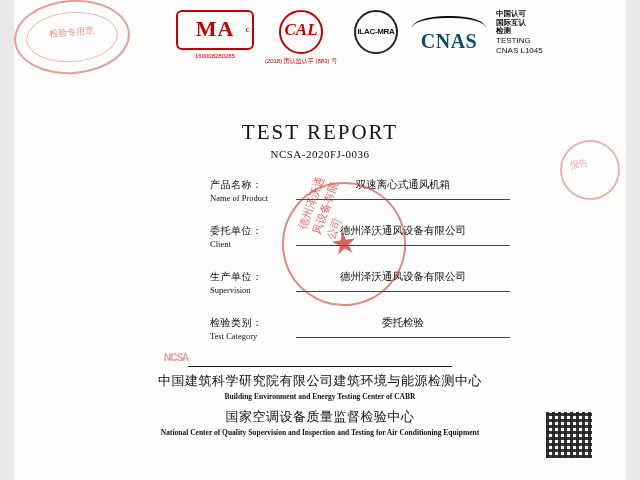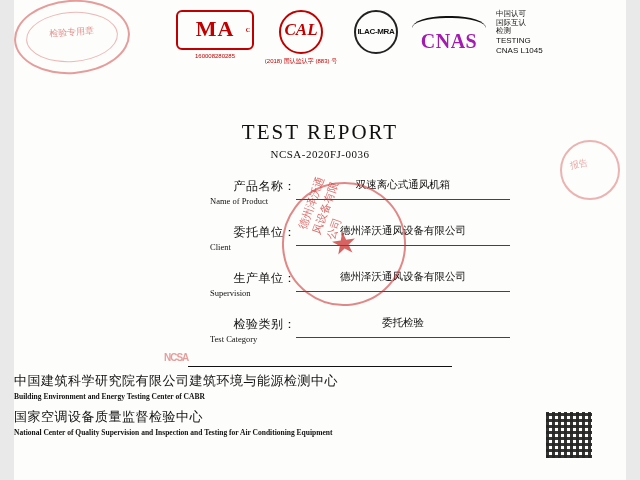--- a/index.html
+++ b/index.html
@@ -114,38 +114,39 @@
     letter-spacing: -0.3px;
     font-family: "Liberation Sans", sans-serif;
   }
 
   
   .lg-cnas { left: 232px; top: 6px; width: 86px; }
   .cnas-word {
     font-family: "Liberation Serif", serif;
     font-size: 20px;
     font-weight: bold;
-    color: #a21caf;
+    color: #0c4a6e;
     letter-spacing: 0.5px;
     line-height: 24px;
   }
   .cnas-arc {
     width: 74px; height: 10px;
     margin: 0 auto 1px;
     border-top: 2.5px solid #111;
     border-radius: 40px 40px 0 0 / 14px 14px 0 0;
   }
 
   
   .lg-right { left: 322px; top: 0px; width: 80px; text-align: left; }
   .lg-right .zh {
     font-family: "Liberation Sans", sans-serif;
     font-size: 7.5px;
     line-height: 8.5px;
     color: #111;
+    font-weight: bold;
   }
   .lg-right .en {
     font-family: "Liberation Sans", sans-serif;
     font-size: 8px;
     font-weight: normal;
     line-height: 10px;
     color: #111;
   }
 
   
@@ -194,25 +195,24 @@
     height: 46px;
   }
   .field-label {
     position: absolute;
     left: 0;
     top: 0;
     width: 86px;
   }
   .field-label .zh {
     font-family: "Liberation Serif", serif;
-    font-size: 12px;
+    font-size: 10px;
     letter-spacing: 0.5px;
     color: #111;
     white-space: nowrap;
-    text-align: right;
   }
   .field-label .en {
     font-family: "Liberation Serif", serif;
     font-size: 8.5px;
     color: #111;
     white-space: nowrap;
     margin-top: 1px;
   }
   .field-value {
     position: absolute;
@@ -235,20 +235,21 @@
     position: absolute;
     left: 174px;
     right: 174px;
     top: 366px;
     border-top: 1.6px solid #111;
   }
   .org {
     position: absolute;
     left: 0; right: 0;
     top: 372px;
+    text-align: center;
   }
   .org .l1 {
     font-family: "Liberation Serif", serif;
     font-size: 13px;
     color: #111;
     letter-spacing: 0.5px;
   }
   .org .l2 {
     font-family: "Liberation Serif", serif;
     font-size: 7.5px;

